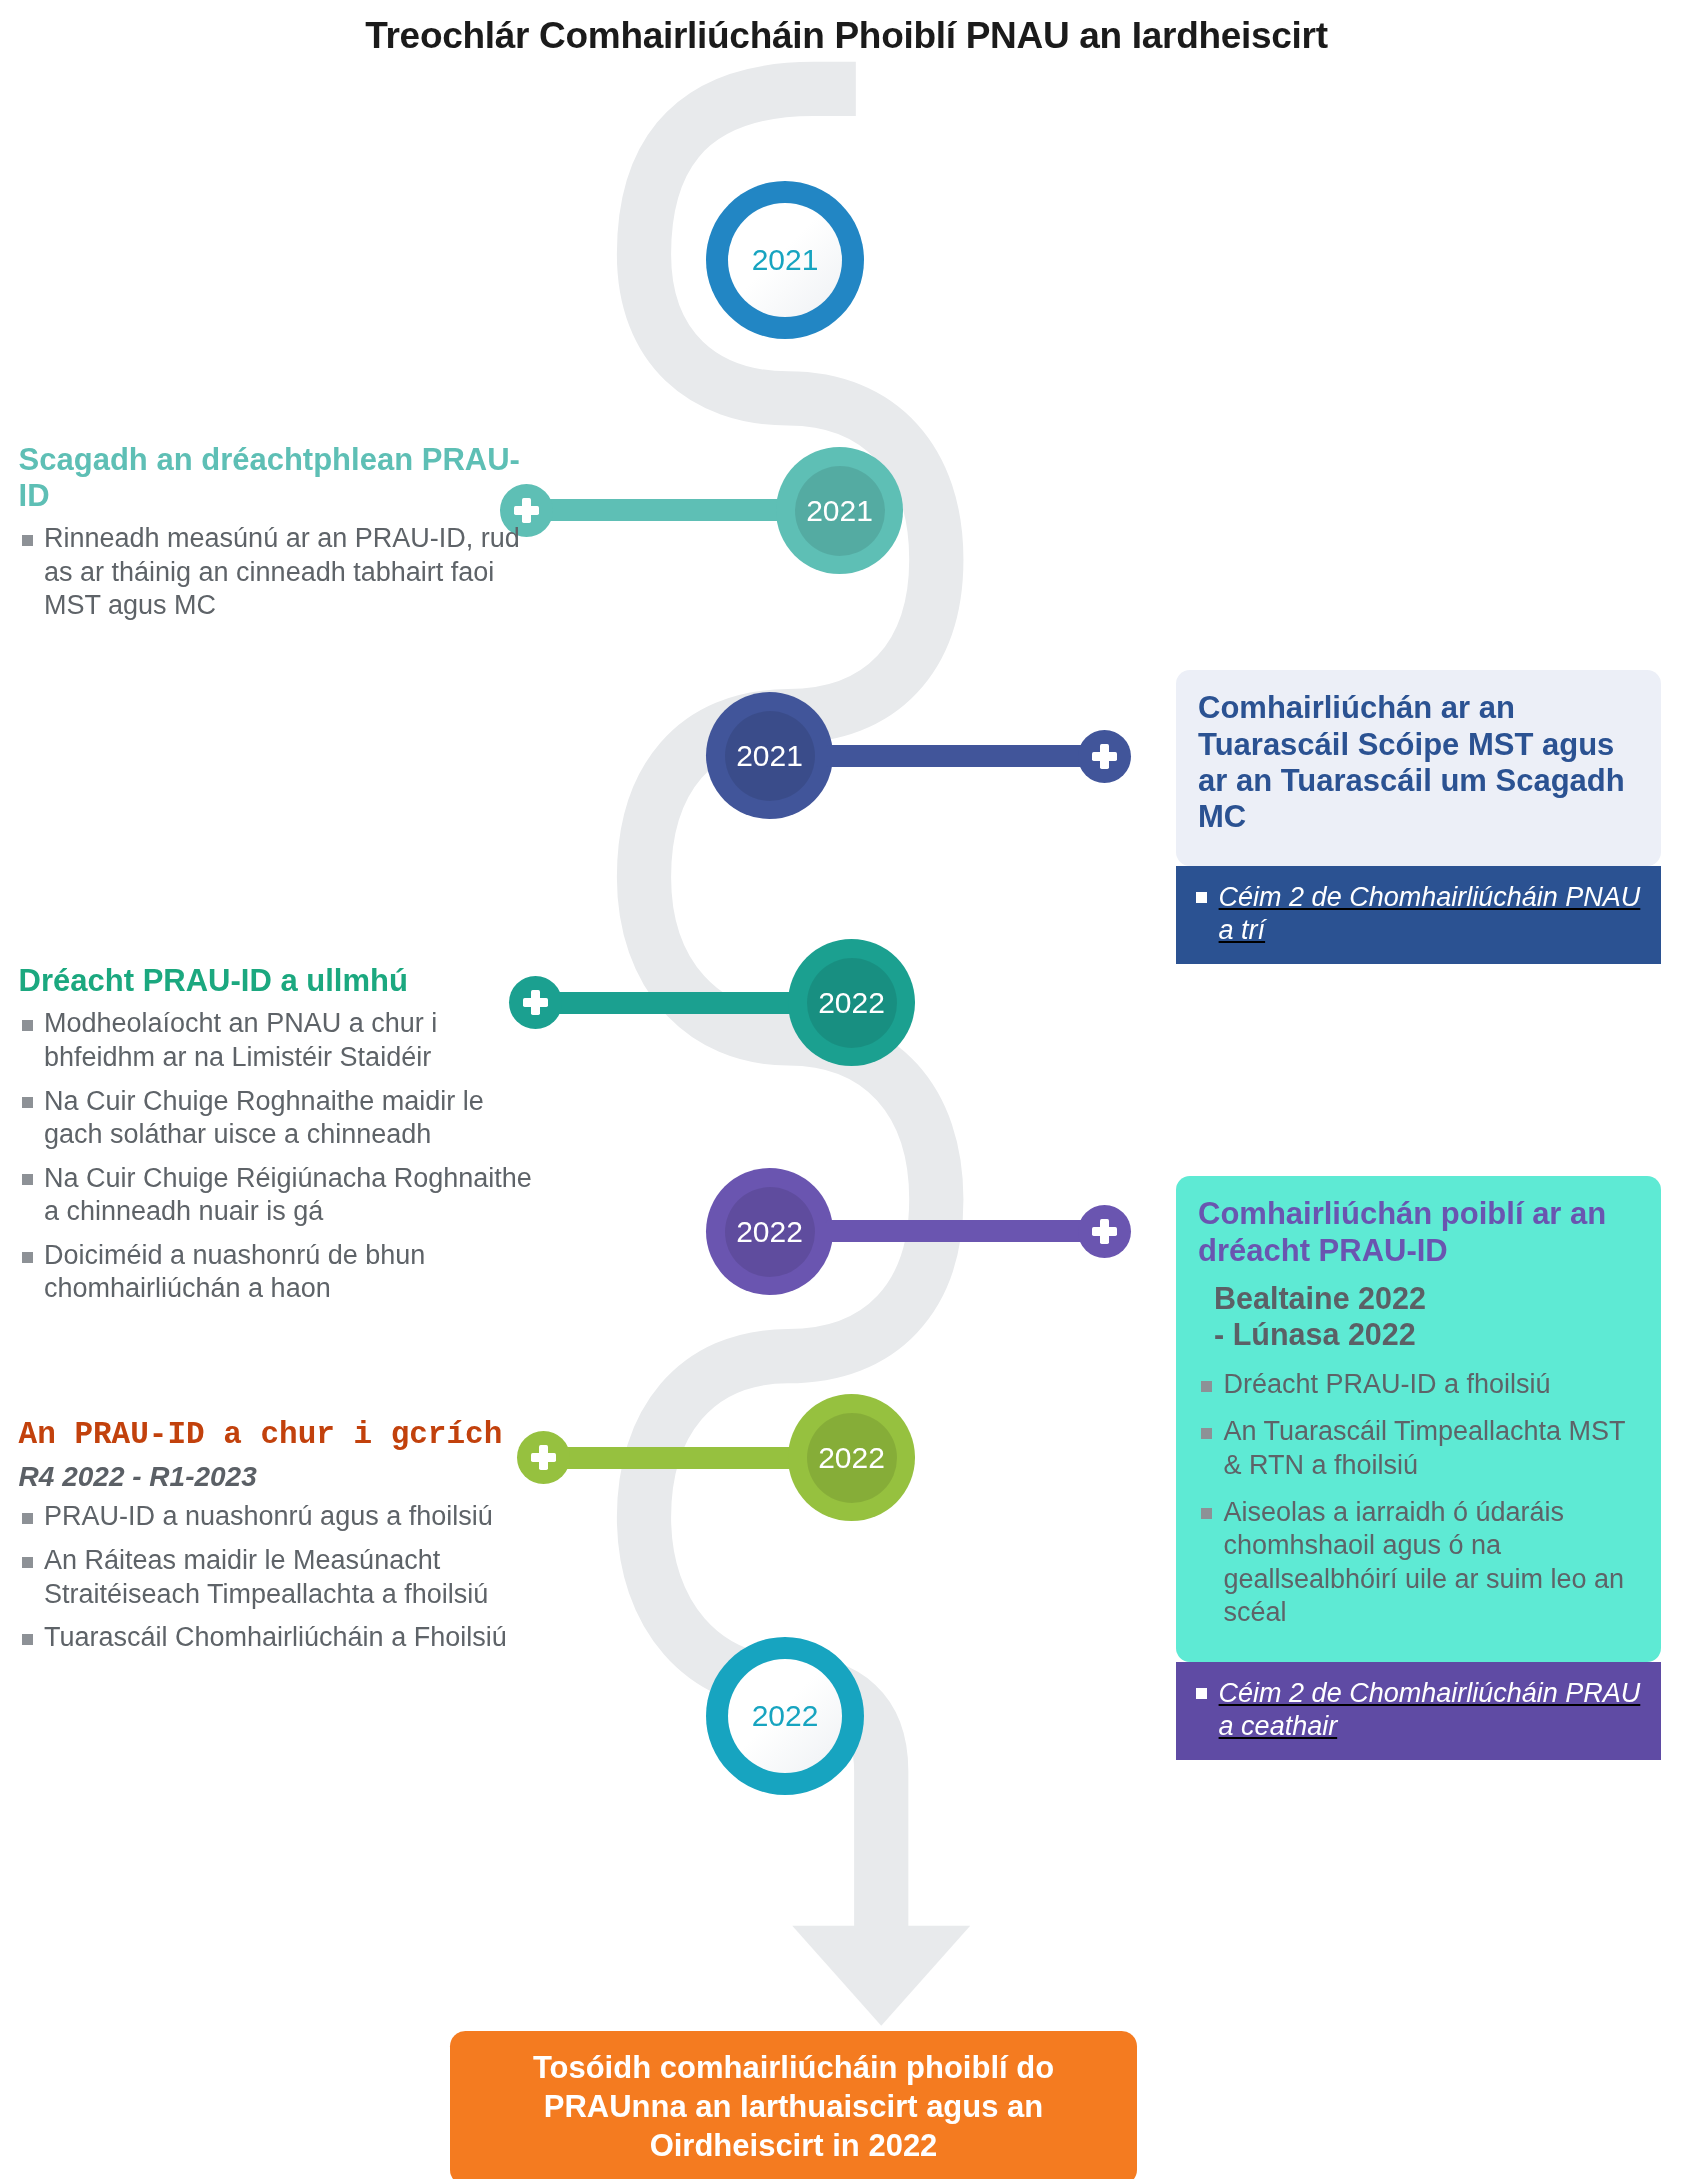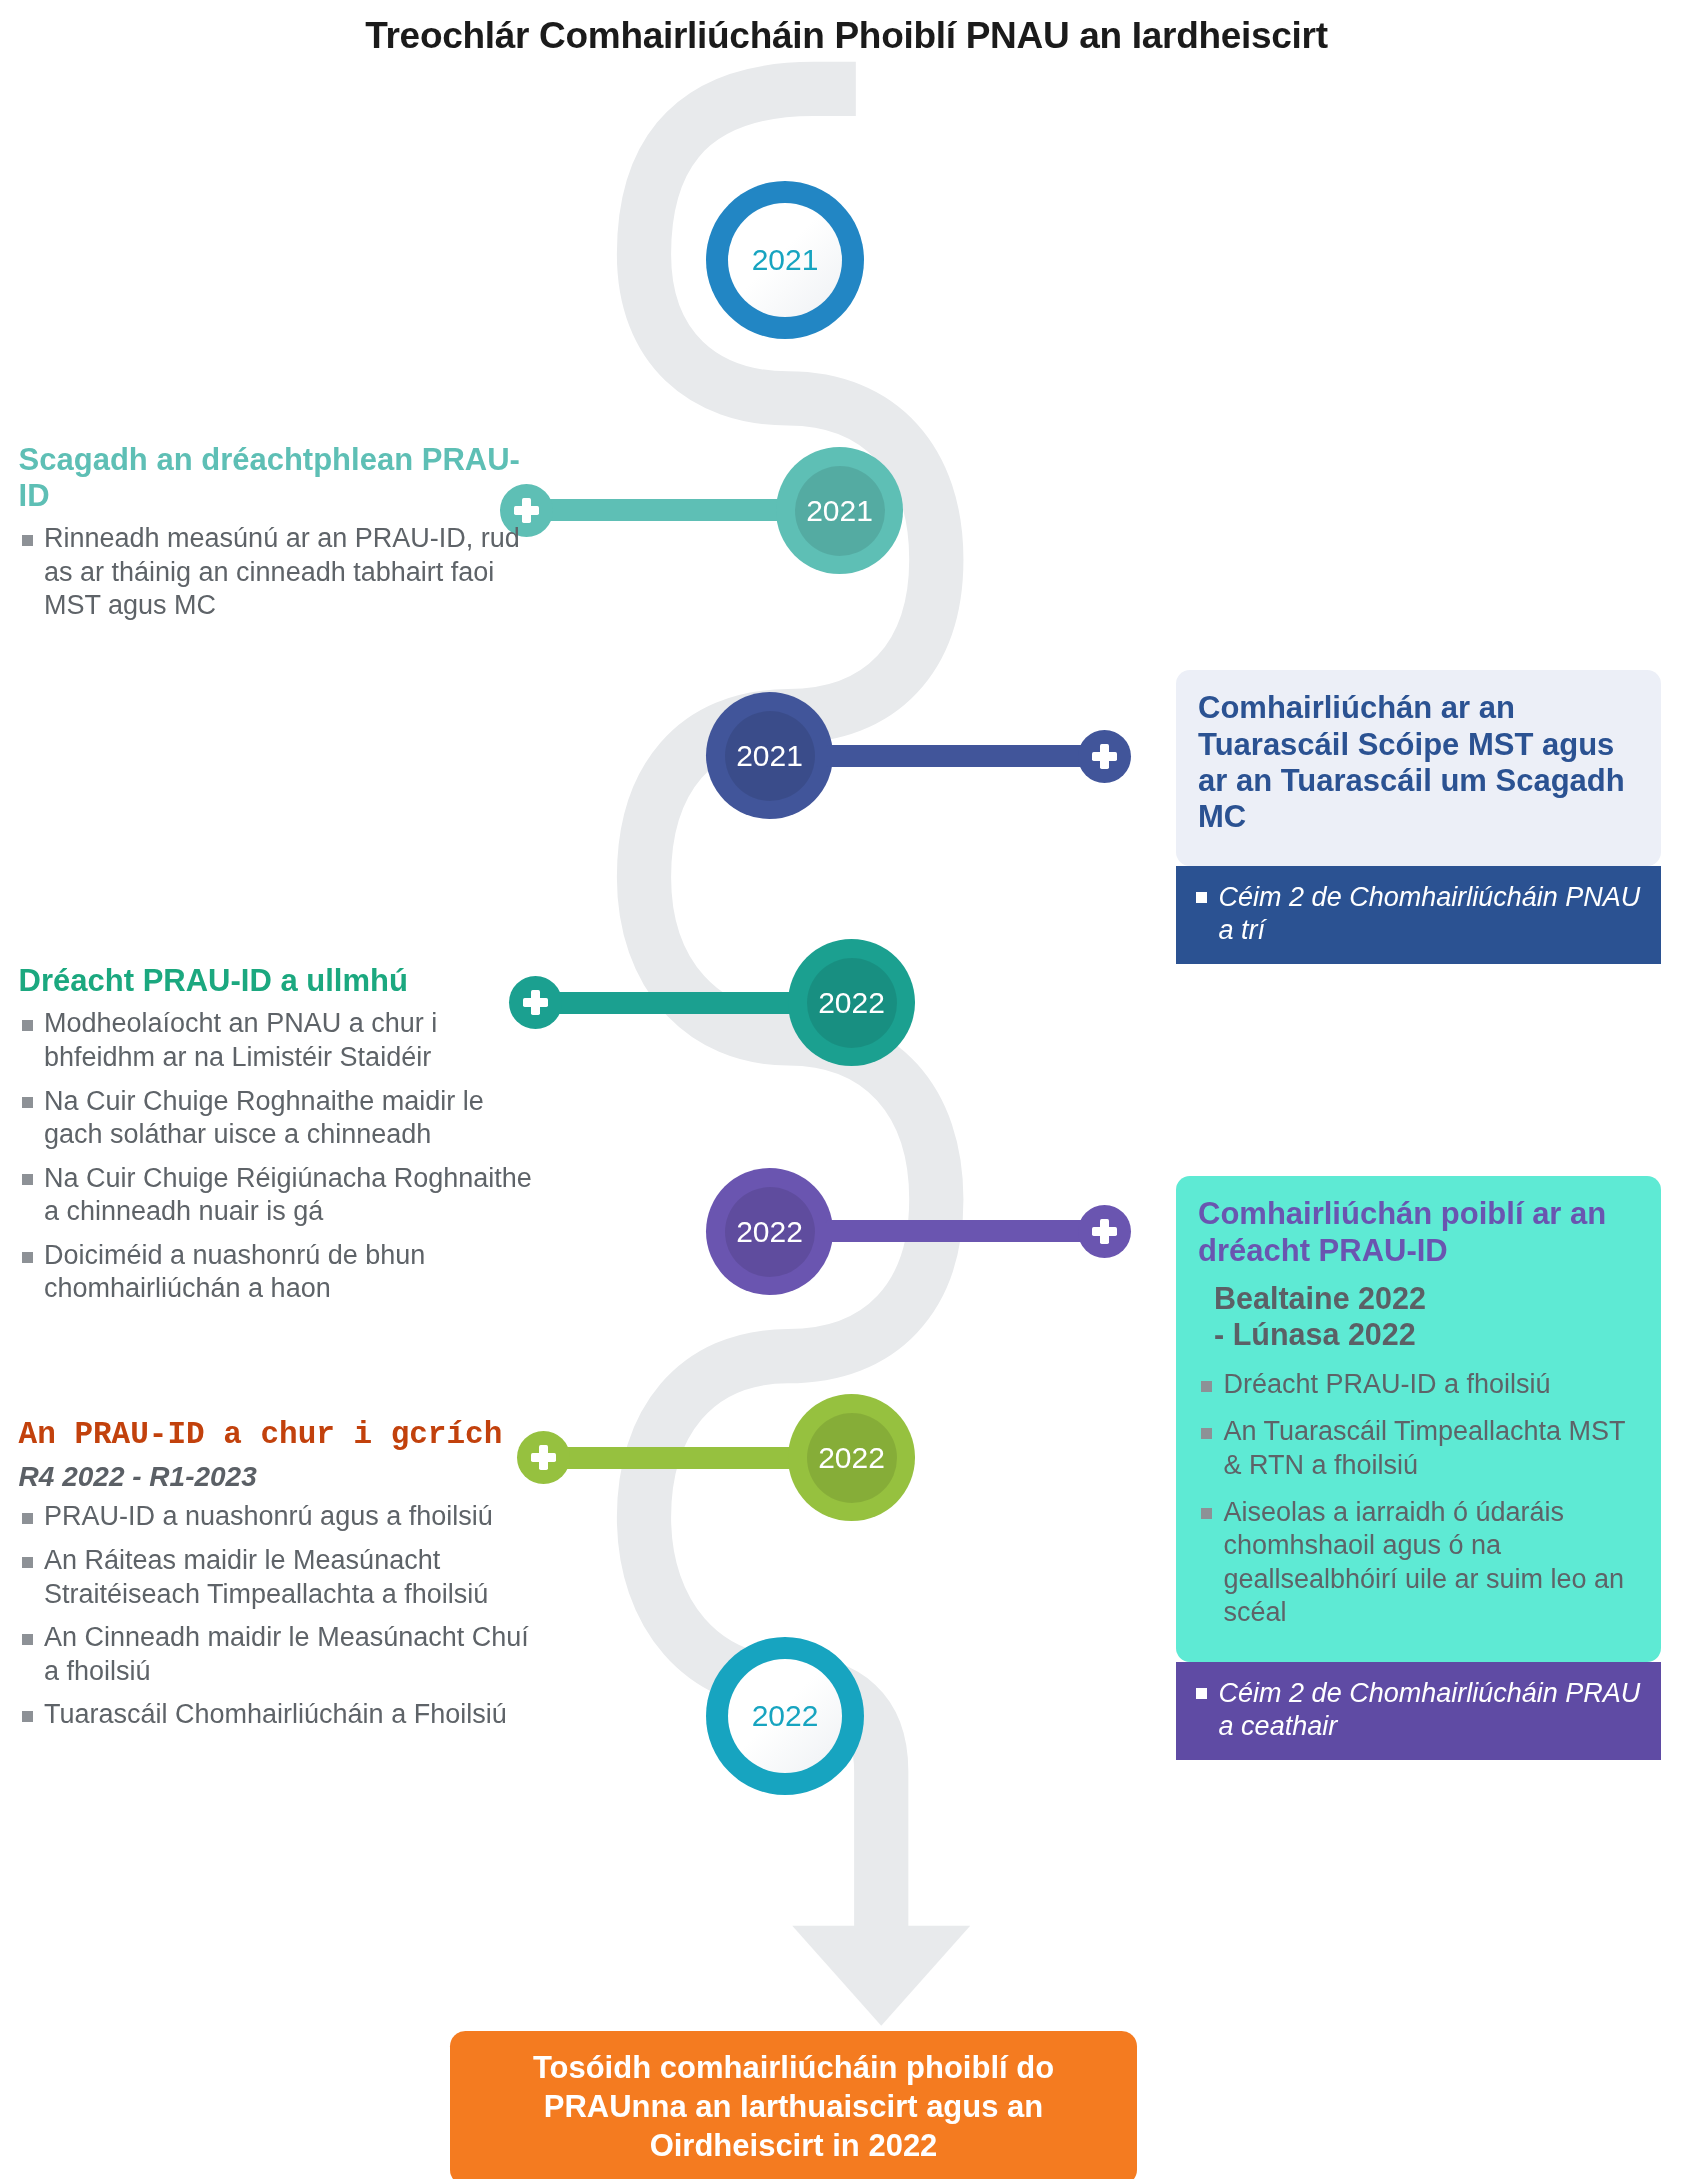--- a/index.html
+++ b/index.html
@@ -165,21 +165,21 @@
   .panel p.desc{
     margin:0;
     font-size:27px;
     line-height:1.24;
     color:#5e6368;
   }
   .panel ul.blist li{ margin-bottom:13.6px; }
   .panel .footer{
     padding:15.3px 20.3px 17px 18.6px;
   }
-  .panel .footer ul{list-style:none;margin:0;padding:0;}
+  .panel .footer ul{list-style:none;margin:0;padding:0;text-decoration:underline;}
   .panel .footer li{
     position:relative;
     padding-left:24px;
     font-size:27px;
     font-style:italic;
     line-height:1.22;
     color:#ffffff;
   }
   .panel .footer li:before{
     content:"";
@@ -313,21 +313,20 @@
       <li>Doiciméid a nuashonrú de bhun chomhairliúchán a haon</li>
     </ul>
   </div>
 
   <div class="left-block" style="top:1417px;">
     <h2 class="left-head" style="color:#c2410c;font-family:Liberation Mono, monospace;">An PRAU-ID a chur i gcrích</h2>
     <div class="left-sub">R4 2022 - R1-2023</div>
     <ul class="blist">
       <li>PRAU-ID a nuashonrú agus a fhoilsiú</li>
       <li>An Ráiteas maidir le Measúnacht Straitéiseach Timpeallachta a fhoilsiú</li>
-      <li>An Cinneadh maidir le Measúnacht Chuí a fhoilsiú</li>
       <li>Tuarascáil Chomhairliúcháin a Fhoilsiú</li>
     </ul>
   </div>
 
   <div class="panel" style="top:670px;">
     <div class="body" style="background:#eceff7;">
       <h3 style="color:#2b5292;">Comhairliúchán ar an Tuarascáil Scóipe MST agus ar an Tuarascáil um Scagadh MC</h3>
     </div>
     <div class="footer" style="background:#2b5292;">
       <ul>

